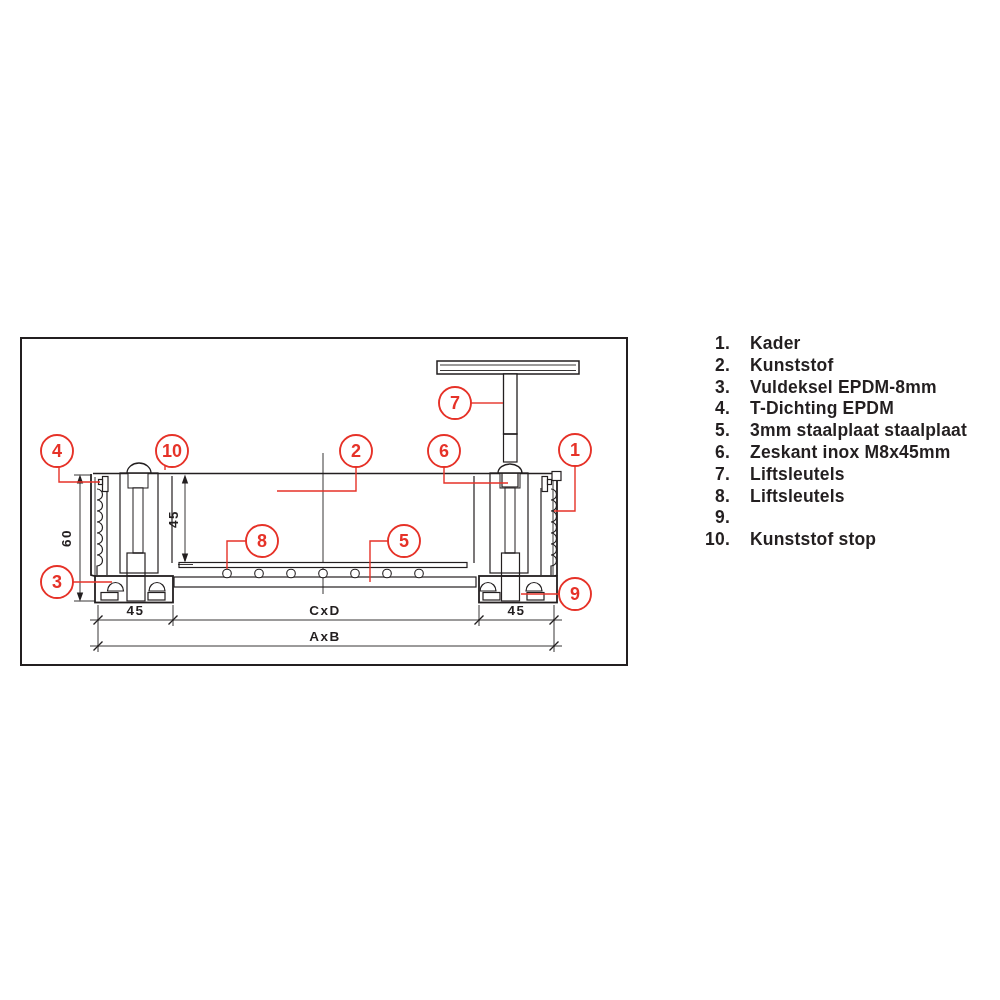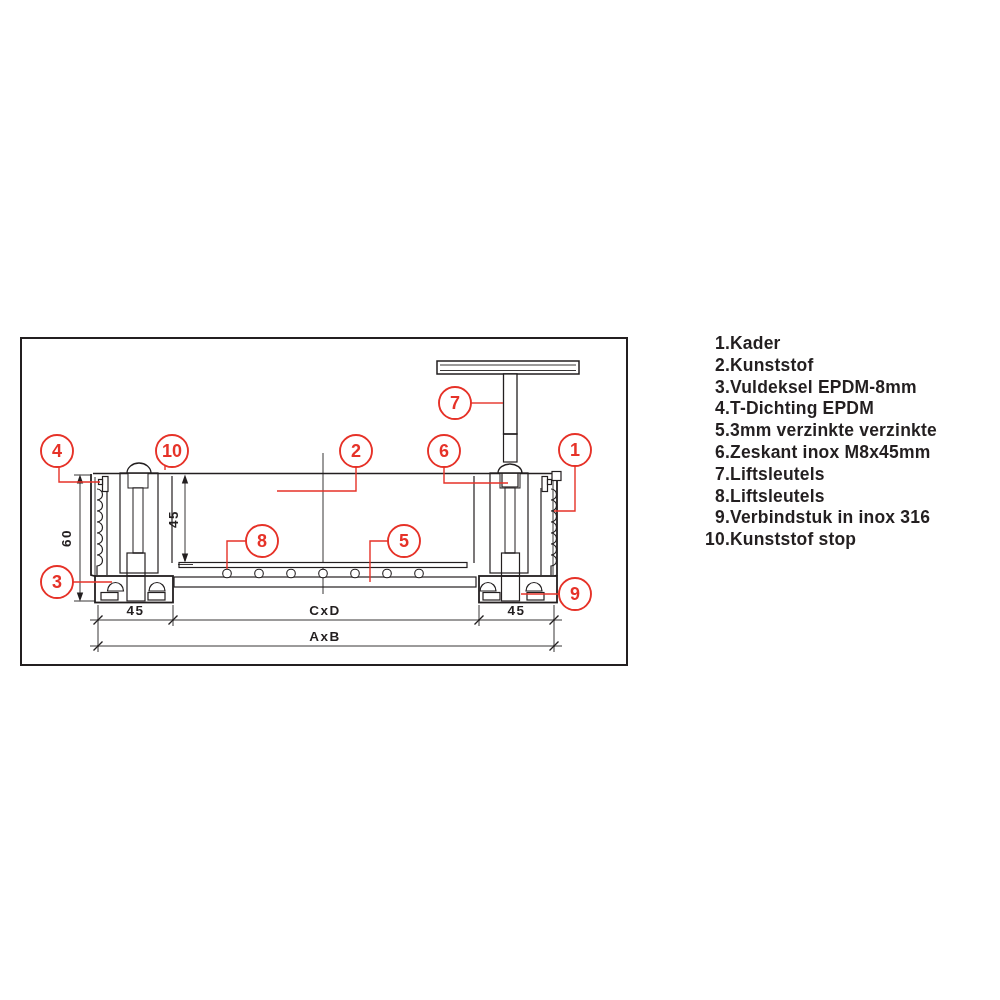--- a/index.html
+++ b/index.html
@@ -16,21 +16,21 @@
          fill:#231f20;text-anchor:middle;letter-spacing:1.5px;}
   .lead {stroke:#e63228;stroke-width:1.4;fill:none;}
   .cocirc{fill:#ffffff;stroke:#e63228;stroke-width:1.9;}
   .cotx {font-family:"Liberation Sans",sans-serif;font-size:18px;font-weight:bold;
          fill:#e63228;text-anchor:middle;}
   
   .legend{position:absolute;left:705px;top:333px;width:285px;color:#231f20;}
   .lrow{display:flex;align-items:baseline;height:21.8px;font-size:17.5px;font-weight:700;
         letter-spacing:0.2px;white-space:nowrap;}
   .lnum{display:inline-block;width:25px;text-align:right;flex:0 0 25px;}
-  .llabel{margin-left:0;}
+  .llabel{margin-left:20px;}
 </style>
 </head>
 <body>
 
 <div class="stage">
 
 <svg width="1000" height="1000" viewBox="0 0 1000 1000">
   <defs>
     <pattern id="xh" width="5" height="5" patternUnits="userSpaceOnUse">
       <path d="M0,0 L5,5 M5,0 L0,5" stroke="#4a4a4a" stroke-width="0.6"></path>
@@ -219,37 +219,36 @@
   <div class="lrow">
         <span class="lnum">3.</span>
         <span class="llabel">Vuldeksel EPDM-8mm</span>
       </div>
   <div class="lrow">
         <span class="lnum">4.</span>
         <span class="llabel">T-Dichting EPDM</span>
       </div>
   <div class="lrow">
         <span class="lnum">5.</span>
-        <span class="llabel">3mm verzinkte verzinkte</span>
+        <span class="llabel">3mm staalplaat staalplaat</span>
       </div>
   <div class="lrow">
         <span class="lnum">6.</span>
         <span class="llabel">Zeskant inox M8x45mm</span>
       </div>
   <div class="lrow">
         <span class="lnum">7.</span>
         <span class="llabel">Liftsleutels</span>
       </div>
   <div class="lrow">
         <span class="lnum">8.</span>
         <span class="llabel">Liftsleutels</span>
       </div>
   <div class="lrow">
         <span class="lnum">9.</span>
-        <span class="llabel">Verbindstuk in inox 316</span>
       </div>
   <div class="lrow">
         <span class="lnum">10.</span>
         <span class="llabel">Kunststof stop</span>
       </div>
 </div>
 
 </div>
 
 </body></html>

